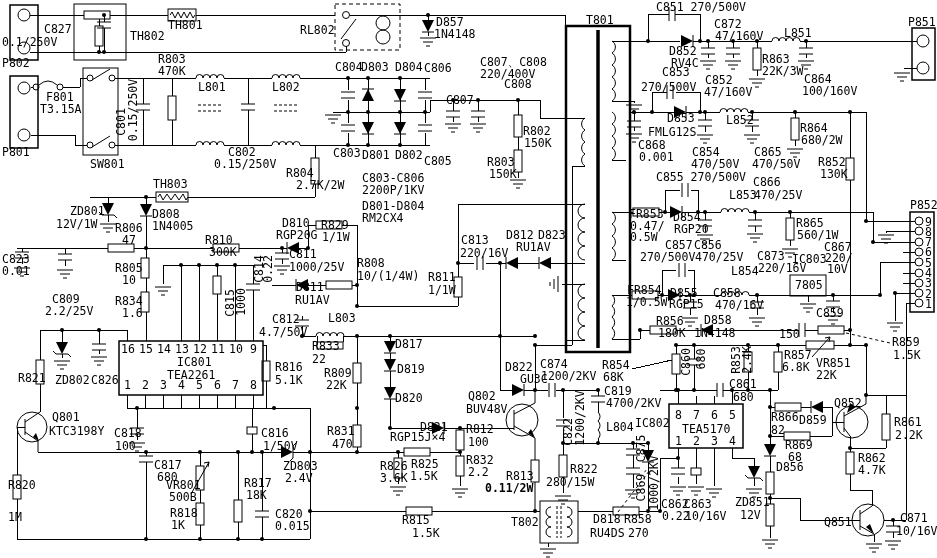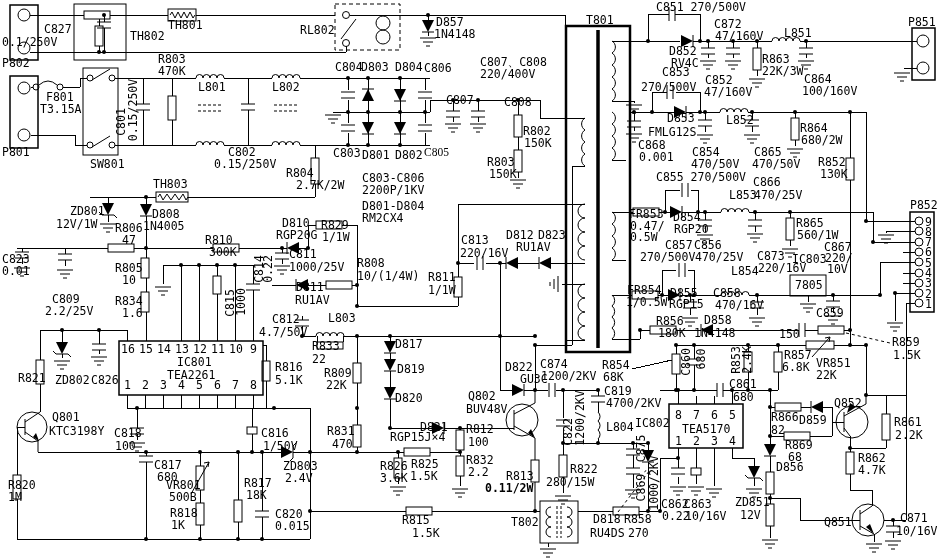--- a/index.html
+++ b/index.html
@@ -536,25 +536,25 @@
       <span class="lbl" style="left: 300px; top: 24px;">RL802</span>
       <span class="lbl" style="left: 436px; top: 16px;">D857</span>
       <span class="lbl" style="left: 434px; top: 28px;">1N4148</span>
       <span class="lbl" style="left: 335px; top: 61px;">C804</span>
       <span class="lbl" style="left: 361px; top: 61px;">D803</span>
       <span class="lbl" style="left: 395px; top: 61px;">D804</span>
       <span class="lbl" style="left: 424px; top: 62px;">C806</span>
       <span class="lbl" style="left: 333px; top: 147px;">C803</span>
       <span class="lbl" style="left: 362px; top: 149px;">D801</span>
       <span class="lbl" style="left: 395px; top: 149px;">D802</span>
-      <span class="lbl" style="left: 424px; top: 146px; font-family: Liberation Serif, serif;">C805</span>
+      <span class="lbl" style="left: 424px; top: 155px;">C805</span>
       <span class="lbl" style="left: 480px; top: 56px;">C807、C808</span>
       <span class="lbl" style="left: 480px; top: 68px;">220/400V</span>
       <span class="lbl" style="left: 446px; top: 94px;">C807</span>
-      <span class="lbl" style="left: 472px; top: 96px; padding-left: 32px;">C808</span>
+      <span class="lbl" style="left: 472px; top: 78px; padding-left: 32px;">C808</span>
       <span class="lbl" style="left: 523px; top: 125px;">R802</span>
       <span class="lbl" style="left: 524px; top: 137px;">150K</span>
       <span class="lbl" style="left: 487px; top: 156px;">R803</span>
       <span class="lbl" style="left: 489px; top: 168px;">150K</span>
       <span class="lbl" style="left: 362px; top: 172px;">C803-C806</span>
       <span class="lbl" style="left: 362px; top: 184px;">2200P/1KV</span>
       <span class="lbl" style="left: 362px; top: 200px;">D801-D804</span>
       <span class="lbl" style="left: 362px; top: 212px;">RM2CX4</span>
       <span class="lbl" style="left: 586px; top: 14px;">T801</span>
       <span class="lbl" style="left: 656px; top: 1px;">C851 270/500V</span>
@@ -640,21 +640,21 @@
       <span class="lbl v" style="left: 747px; top: 360px;">2.4K</span>
       <span class="lbl" style="left: 784px; top: 349px;">R857</span>
       <span class="lbl" style="left: 782px; top: 361px;">6.8K</span>
       <span class="lbl" style="left: 816px; top: 357px;">VR851</span>
       <span class="lbl" style="left: 816px; top: 369px;">22K</span>
       <span class="lbl" style="left: 729px; top: 378px;">C861</span>
       <span class="lbl" style="left: 733px; top: 391px;">680</span>
       <span class="lbl" style="left: 70px; top: 205px;">ZD801</span>
       <span class="lbl" style="left: 56px; top: 218px;">12V/1W</span>
       <span class="lbl" style="left: 152px; top: 208px;">D808</span>
-      <span class="lbl" style="left: 143px; top: 220px;">1N4005</span>
+      <span class="lbl" style="left: 143px; top: 220px; padding-left: 9px;">1N4005</span>
       <span class="lbl" style="left: 115px; top: 222px;">R806</span>
       <span class="lbl" style="left: 122px; top: 234px;">47</span>
       <span class="lbl" style="left: 205px; top: 234px;">R810</span>
       <span class="lbl" style="left: 209px; top: 246px;">300K</span>
       <span class="lbl" style="left: 2px; top: 253px;">C823</span>
       <span class="lbl" style="left: 2px; top: 265px;">0.01</span>
       <span class="lbl" style="left: 52px; top: 293px;">C809</span>
       <span class="lbl" style="left: 45px; top: 305px;">2.2/25V</span>
       <span class="lbl" style="left: 115px; top: 262px;">R805</span>
       <span class="lbl" style="left: 122px; top: 274px;">10</span>
@@ -707,21 +707,21 @@
       <span class="lbl" style="left: 196px; top: 379px;">5</span>
       <span class="lbl" style="left: 214px; top: 379px;">6</span>
       <span class="lbl" style="left: 232px; top: 379px;">7</span>
       <span class="lbl" style="left: 250px; top: 379px;">8</span>
       <span class="lbl" style="left: 18px; top: 372px;">R821</span>
       <span class="lbl" style="left: 55px; top: 374px;">ZD802</span>
       <span class="lbl" style="left: 91px; top: 374px;">C826</span>
       <span class="lbl" style="left: 52px; top: 411px;">Q801</span>
       <span class="lbl" style="left: 49px; top: 425px;">KTC3198Y</span>
       <span class="lbl" style="left: 8px; top: 479px;">R820</span>
-      <span class="lbl" style="left: 8px; top: 491px;">1M</span>
+      <span class="lbl" style="left: 8px; top: 511px;">1M</span>
       <span class="lbl" style="left: 114px; top: 427px;">C818</span>
       <span class="lbl" style="left: 115px; top: 440px;">100</span>
       <span class="lbl" style="left: 154px; top: 459px;">C817</span>
       <span class="lbl" style="left: 157px; top: 471px;">680</span>
       <span class="lbl" style="left: 166px; top: 479px;">VR801</span>
       <span class="lbl" style="left: 169px; top: 491px;">500B</span>
       <span class="lbl" style="left: 170px; top: 507px;">R818</span>
       <span class="lbl" style="left: 171px; top: 519px;">1K</span>
       <span class="lbl" style="left: 244px; top: 477px;">R817</span>
       <span class="lbl" style="left: 246px; top: 489px;">18K</span>

